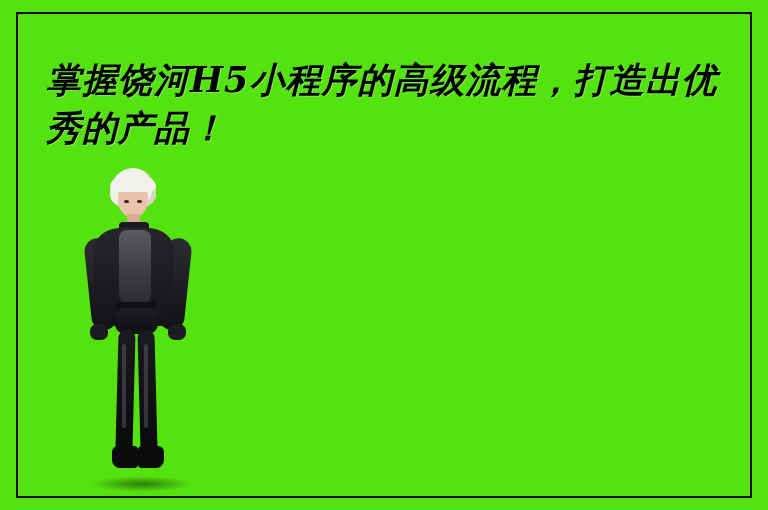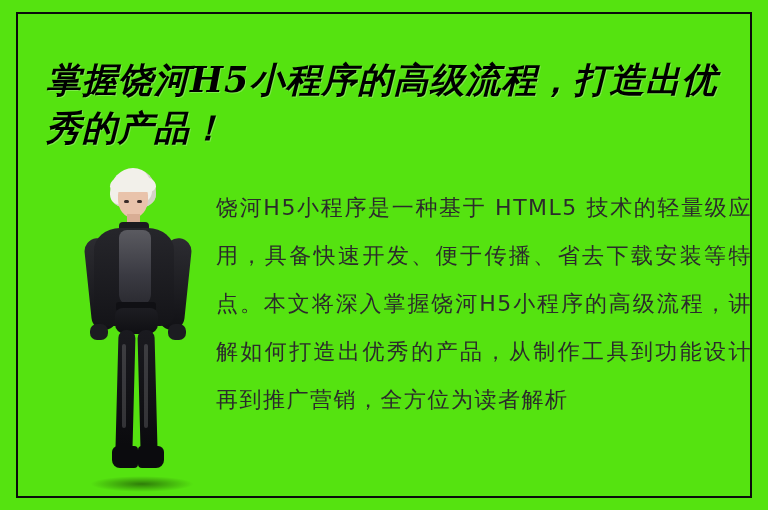--- a/index.html
+++ b/index.html
@@ -278,15 +278,14 @@
     <div class="leg-l"></div>
     <div class="leg-r"></div>
     <div class="leg-gloss-l"></div>
     <div class="leg-gloss-r"></div>
     <div class="hand-l"></div>
     <div class="hand-r"></div>
     <div class="boot-l"></div>
     <div class="boot-r"></div>
   </div>
 
-  <div class="body-text">饶河H5小程序是一种基于 HTML5 技术的轻量级应用，具备快速开发、便于传播、省去下载安装等特点。本文将深入掌握饶河H5小程序的高级流程，讲解如何打造出优秀的产品，从制作工具到功能设计再到推广营销，全方位为读者解析</div>
 
 </div>
 
 </body></html>

